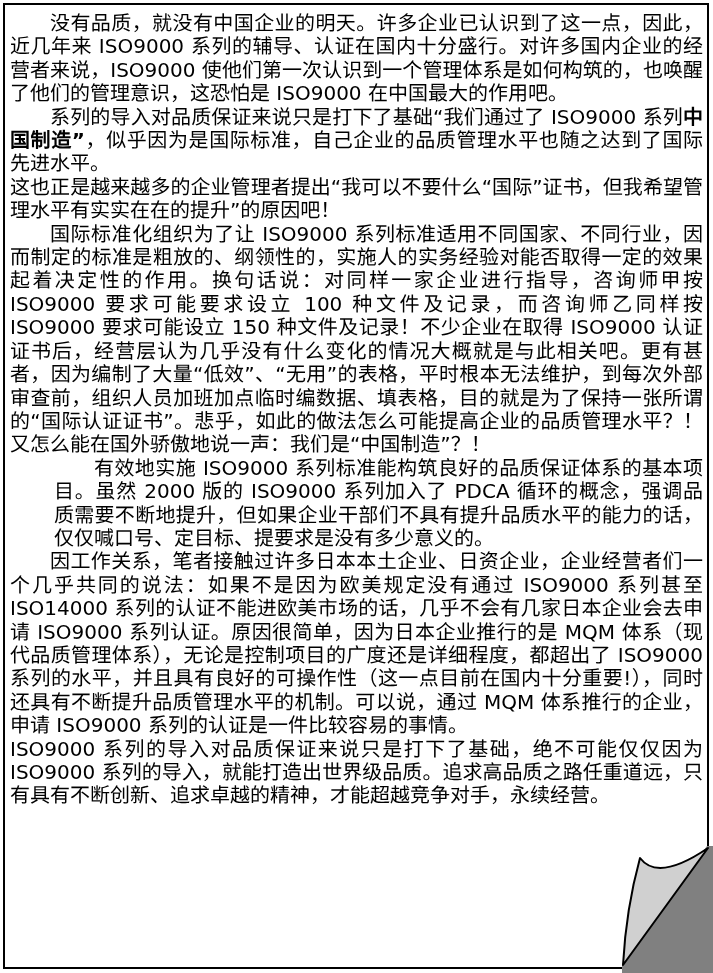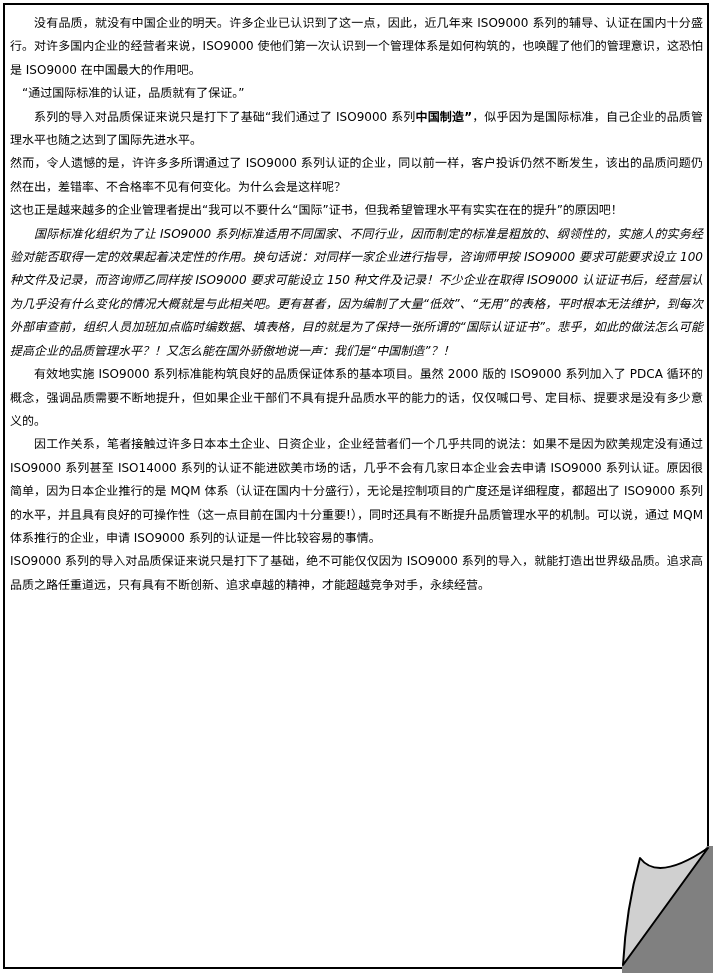--- a/index.html
+++ b/index.html
@@ -23,21 +23,21 @@
     border: 2px solid #000000;
     background: #ffffff;
     box-sizing: border-box;
   }
   .doc-body {
     position: absolute;
     left: 5px;
     right: 4px;
     top: 7px;
     color: #000000;
-    font-size: 12px;
+    font-size: 20px;
     line-height: 23.4px;
     text-align: justify;
     letter-spacing: 0;
   }
   .doc-body p {
     margin: 0;
     padding: 0;
   }
   .doc-body b {
     font-weight: bold;
@@ -50,27 +50,25 @@
     height: 139px;
     pointer-events: none;
   }
 </style>
 </head>
 <body>
 
 <div class="page">
   <div class="doc-body">
       <p style="text-indent: 2em;"><span>没有品质，就没有中国企业的明天。许多企业已认识到了这一点，因此，近几年来 ISO9000 系列的辅导、认证在国内十分盛行。对许多国内企业的经营者来说，ISO9000 使他们第一次认识到一个管理体系是如何构筑的，也唤醒了他们的管理意识，这恐怕是 ISO9000 在中国最大的作用吧。</span></p>
-      <p style="text-indent: 1em;"><span>“通过国际标准的认证，品质就有了保证。”</span></p>
       <p style="text-indent: 2em;"><span>系列的导入对品质保证来说只是打下了基础“我们通过了 ISO9000 系列</span><b>中国制造”</b><span>，似乎因为是国际标准，自己企业的品质管理水平也随之达到了国际先进水平。</span></p>
-      <p style="text-indent: 0em;"><span>然而，令人遗憾的是，许许多多所谓通过了 ISO9000 系列认证的企业，同以前一样，客户投诉仍然不断发生，该出的品质问题仍然在出，差错率、不合格率不见有何变化。为什么会是这样呢？</span></p>
       <p style="text-indent: 0em;"><span>这也正是越来越多的企业管理者提出“我可以不要什么“国际”证书，但我希望管理水平有实实在在的提升”的原因吧！</span></p>
-      <p style="text-indent: 2em; font-style: italic;"><span>国际标准化组织为了让 ISO9000 系列标准适用不同国家、不同行业，因而制定的标准是粗放的、纲领性的，实施人的实务经验对能否取得一定的效果起着决定性的作用。换句话说：对同样一家企业进行指导，咨询师甲按 ISO9000 要求可能要求设立 100 种文件及记录，而咨询师乙同样按 ISO9000 要求可能设立 150 种文件及记录！不少企业在取得 ISO9000 认证证书后，经营层认为几乎没有什么变化的情况大概就是与此相关吧。更有甚者，因为编制了大量“低效”、“无用”的表格，平时根本无法维护，到每次外部审查前，组织人员加班加点临时编数据、填表格，目的就是为了保持一张所谓的“国际认证证书”。悲乎，如此的做法怎么可能提高企业的品质管理水平？！又怎么能在国外骄傲地说一声：我们是“中国制造”？！</span></p>
-      <p style="text-indent: 2em;"><span>有效地实施 ISO9000 系列标准能构筑良好的品质保证体系的基本项目。虽然 2000 版的 ISO9000 系列加入了 PDCA 循环的概念，强调品质需要不断地提升，但如果企业干部们不具有提升品质水平的能力的话，仅仅喊口号、定目标、提要求是没有多少意义的。</span></p>
-      <p style="text-indent: 2em;"><span>因工作关系，笔者接触过许多日本本土企业、日资企业，企业经营者们一个几乎共同的说法：如果不是因为欧美规定没有通过 ISO9000 系列甚至 ISO14000 系列的认证不能进欧美市场的话，几乎不会有几家日本企业会去申请 ISO9000 系列认证。原因很简单，因为日本企业推行的是 MQM 体系（认证在国内十分盛行），无论是控制项目的广度还是详细程度，都超出了 ISO9000 系列的水平，并且具有良好的可操作性（这一点目前在国内十分重要!），同时还具有不断提升品质管理水平的机制。可以说，通过 MQM 体系推行的企业，申请 ISO9000 系列的认证是一件比较容易的事情。</span></p>
+      <p style="text-indent: 2em;"><span>国际标准化组织为了让 ISO9000 系列标准适用不同国家、不同行业，因而制定的标准是粗放的、纲领性的，实施人的实务经验对能否取得一定的效果起着决定性的作用。换句话说：对同样一家企业进行指导，咨询师甲按 ISO9000 要求可能要求设立 100 种文件及记录，而咨询师乙同样按 ISO9000 要求可能设立 150 种文件及记录！不少企业在取得 ISO9000 认证证书后，经营层认为几乎没有什么变化的情况大概就是与此相关吧。更有甚者，因为编制了大量“低效”、“无用”的表格，平时根本无法维护，到每次外部审查前，组织人员加班加点临时编数据、填表格，目的就是为了保持一张所谓的“国际认证证书”。悲乎，如此的做法怎么可能提高企业的品质管理水平？！又怎么能在国外骄傲地说一声：我们是“中国制造”？！</span></p>
+      <p style="text-indent: 2em; margin-left: 44px;"><span>有效地实施 ISO9000 系列标准能构筑良好的品质保证体系的基本项目。虽然 2000 版的 ISO9000 系列加入了 PDCA 循环的概念，强调品质需要不断地提升，但如果企业干部们不具有提升品质水平的能力的话，仅仅喊口号、定目标、提要求是没有多少意义的。</span></p>
+      <p style="text-indent: 2em;"><span>因工作关系，笔者接触过许多日本本土企业、日资企业，企业经营者们一个几乎共同的说法：如果不是因为欧美规定没有通过 ISO9000 系列甚至 ISO14000 系列的认证不能进欧美市场的话，几乎不会有几家日本企业会去申请 ISO9000 系列认证。原因很简单，因为日本企业推行的是 MQM 体系（现代品质管理体系），无论是控制项目的广度还是详细程度，都超出了 ISO9000 系列的水平，并且具有良好的可操作性（这一点目前在国内十分重要!），同时还具有不断提升品质管理水平的机制。可以说，通过 MQM 体系推行的企业，申请 ISO9000 系列的认证是一件比较容易的事情。</span></p>
       <p style="text-indent: 0em;"><span>ISO9000 系列的导入对品质保证来说只是打下了基础，绝不可能仅仅因为 ISO9000 系列的导入，就能打造出世界级品质。追求高品质之路任重道远，只有具有不断创新、追求卓越的精神，才能超越竞争对手，永续经营。</span></p>
     </div>
 </div>
 
 <svg class="curl-svg" viewBox="0 0 100 139" xmlns="http://www.w3.org/2000/svg">
   <path d="M 94,12 L 9,130 L 9,139 L 100,139 L 100,12 Z" stroke="none" fill="#808080"></path>
   <path d="M 95,14 Q 45,48 27,24 Q 13,75 10,131 Z" stroke="#000000" stroke-width="2" stroke-linejoin="round" fill="#d0d0d0"></path>
 </svg>
 
 </body></html>

